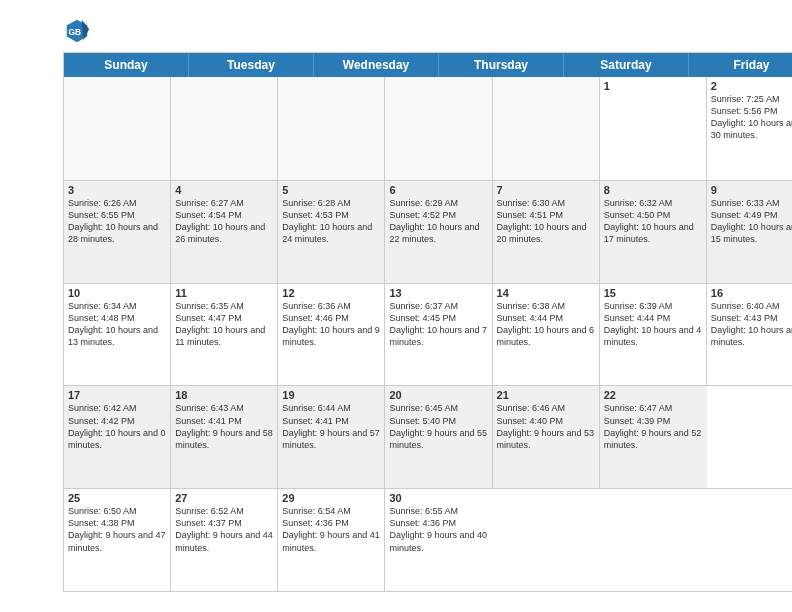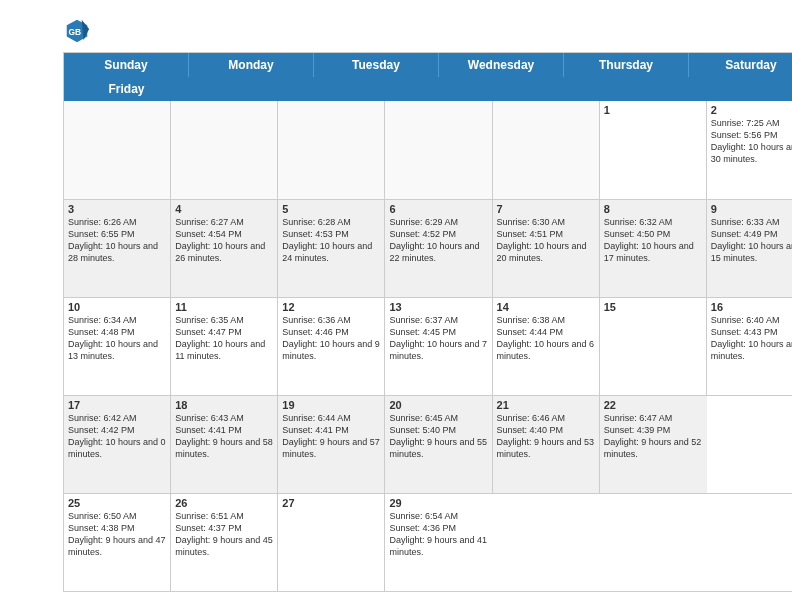--- a/index.html
+++ b/index.html
@@ -131,21 +131,20 @@
     </div>
     <div class="title-area">
       <div class="month-title"></div>
       <div class="location"></div>
     </div>
   </div>
 
   <div class="calendar">
     <div class="cal-header">
     <div class="cal-header-cell">Sunday</div>
-        <div class="cal-header-cell">Monday</div>
         <div class="cal-header-cell">Tuesday</div>
         <div class="cal-header-cell">Wednesday</div>
         <div class="cal-header-cell">Thursday</div>
         <div class="cal-header-cell">Saturday</div>
         <div class="cal-header-cell">Friday</div>
       </div>
     <div class="cal-body">
     <div class="cal-row">
           <div class="cal-cell empty"></div>
           <div class="cal-cell empty"></div>
@@ -232,20 +231,23 @@
 Daylight: 10 hours and 7 minutes.</div>
           </div>
           <div class="cal-cell">
             <div class="day-num">14</div>
             <div class="cell-info">Sunrise: 6:38 AM
 Sunset: 4:44 PM
 Daylight: 10 hours and 6 minutes.</div>
           </div>
           <div class="cal-cell">
             <div class="day-num">15</div>
+            <div class="cell-info">Sunrise: 6:39 AM
+Sunset: 4:44 PM
+Daylight: 10 hours and 4 minutes.</div>
           </div>
           <div class="cal-cell">
             <div class="day-num">16</div>
             <div class="cell-info">Sunrise: 6:40 AM
 Sunset: 4:43 PM
 Daylight: 10 hours and 2 minutes.</div>
           </div>
         </div>
         <div class="cal-row">
           <div class="cal-cell shaded">
@@ -286,30 +288,33 @@
           </div>
         </div>
         <div class="cal-row">
           <div class="cal-cell">
             <div class="day-num">25</div>
             <div class="cell-info">Sunrise: 6:50 AM
 Sunset: 4:38 PM
 Daylight: 9 hours and 47 minutes.</div>
           </div>
           <div class="cal-cell">
-            <div class="day-num">26</div>
-            <div class="cell-info">Sunrise: 6:51 AM
+            <div class="day-num">27</div>
+            <div class="cell-info">Sunrise: 6:52 AM
 Sunset: 4:37 PM
-Daylight: 9 hours and 45 minutes.</div>
-          </div>
-          <div class="cal-cell">
-            <div class="day-num">27</div>
+Daylight: 9 hours and 44 minutes.</div>
           </div>
           <div class="cal-cell">
             <div class="day-num">29</div>
             <div class="cell-info">Sunrise: 6:54 AM
 Sunset: 4:36 PM
 Daylight: 9 hours and 41 minutes.</div>
+          </div>
+          <div class="cal-cell">
+            <div class="day-num">30</div>
+            <div class="cell-info">Sunrise: 6:55 AM
+Sunset: 4:36 PM
+Daylight: 9 hours and 40 minutes.</div>
           </div>
         </div>
       </div>
   </div>
 </div>
 
 </body></html>

